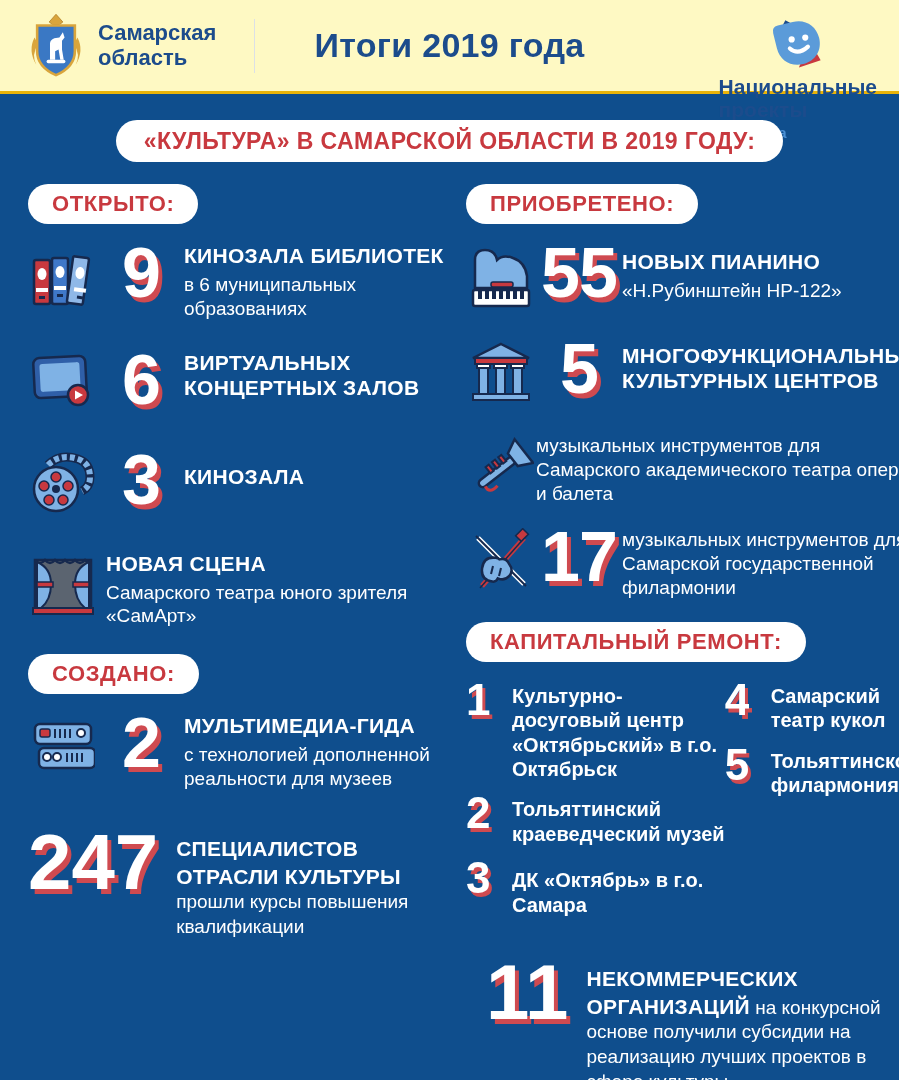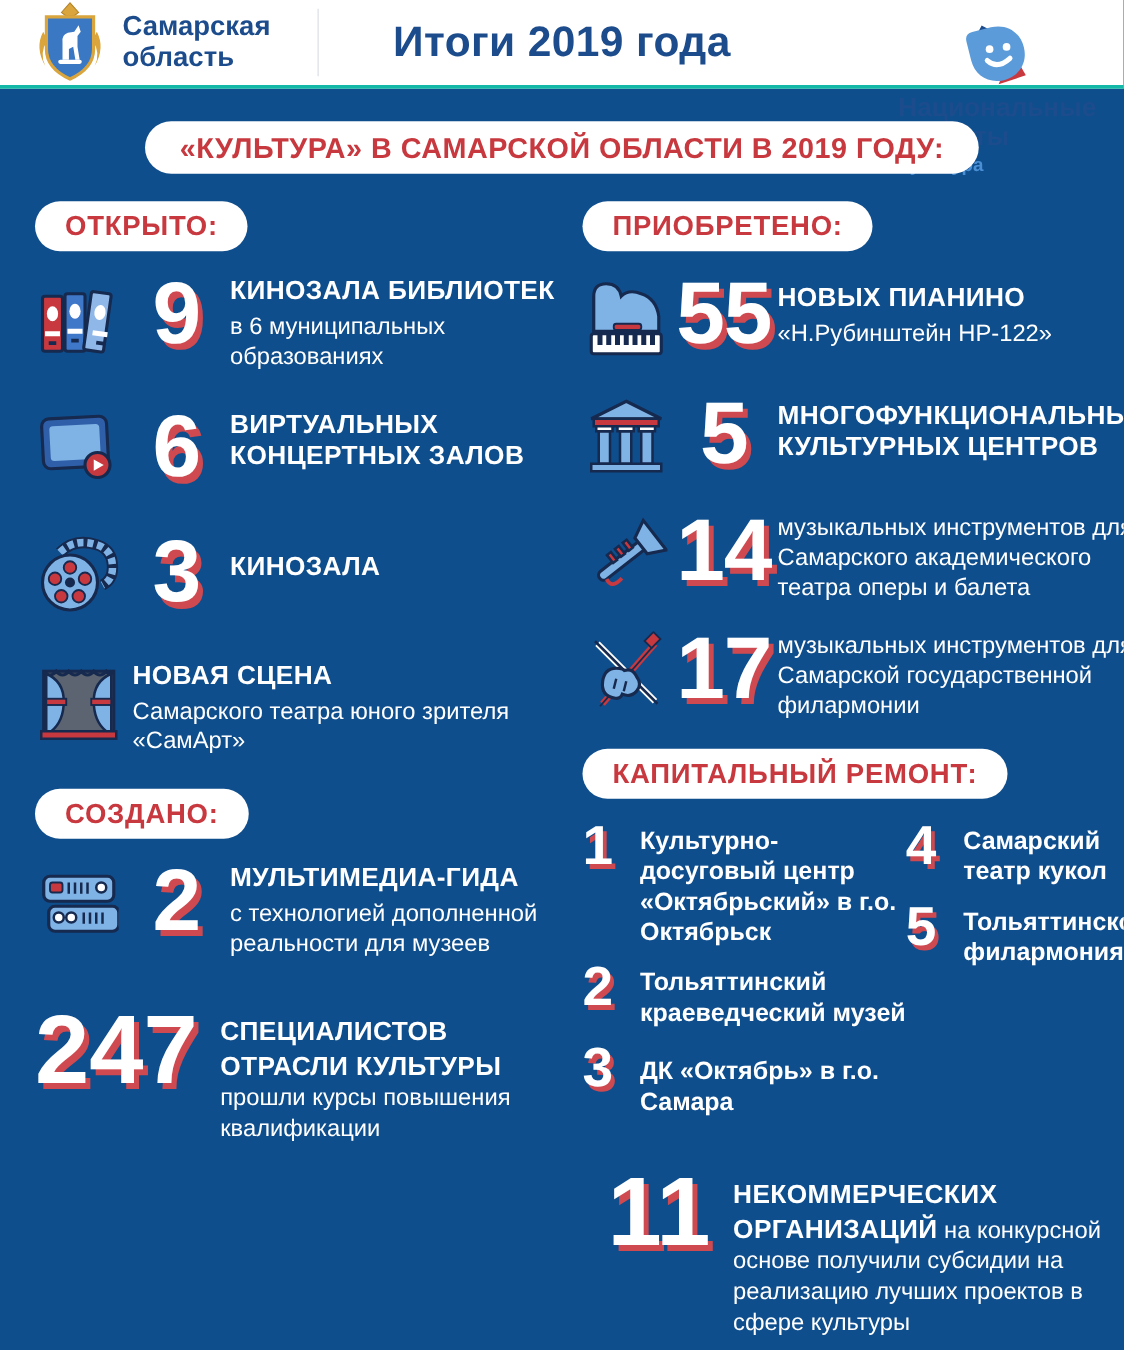--- a/index.html
+++ b/index.html
@@ -7,22 +7,22 @@
   body {
     font-family:"Liberation Sans","DejaVu Sans",sans-serif;
     background:#0F4E8D;
     overflow:hidden;
     position:relative;
   }
   .page { width:899px; height:1080px; display:flex; flex-direction:column; }
 
   
   .header {
-    height:71px; background:#ffffff; display:flex; align-items:center;
-    position:relative; flex:none; border-bottom:3px solid #14b8a6;
+    height:94px; background:#fef9c3; display:flex; align-items:center;
+    position:relative; flex:none; border-bottom:3px solid #eab308;
   }
   .hdr-left { display:flex; align-items:center; margin-left:26px; gap:12px; }
   .region-name { color:#1C4C8C; font-weight:bold; font-size:22px; line-height:1.12; }
   .hdr-divider { width:1px; height:54px; background:#DCE0E6; margin-left:26px; }
   .hdr-title {
     position:absolute; left:0; right:0; text-align:center;
     color:#1C4C8C; font-weight:bold; font-size:34px; letter-spacing:0.3px;
   }
   .hdr-right { position:absolute; right:22px; top:14px; display:flex; align-items:center; gap:4px;flex-direction:column; }
   .np-name { color:#1C4C8C; font-weight:bold; font-size:21px; line-height:1.08; }
@@ -329,21 +329,20 @@
               <g stroke="#16294E" stroke-width="2" fill="#C8393F">
                 <rect x="22" y="24" width="4" height="8"></rect>
                   <rect x="30" y="24" width="4" height="8"></rect>
                   <rect x="38" y="24" width="4" height="8"></rect>
               </g>
               <path d="M10 39 Q8 48 20 46" fill="none" stroke="#C8393F" stroke-width="3"></path>
             </g>
             <g fill="#C8393F" font-size="8" font-weight="bold"></g>
           </svg>
         </span>
-        <div class="num num-lg">14</div>
         <div class="txt">
           <div class="t-desc" style="margin-top:0;">музыкальных инструментов для Самарского академического театра оперы и балета</div>
         </div>
       </div>
 
       
       <div class="row" style="margin-bottom:10px;">
         <span class="ico">
           <svg width="66" height="70" viewBox="0 0 66 70">
             <line x1="10" y1="10" x2="56" y2="56" stroke="#FFFFFF" stroke-width="5"></line>

